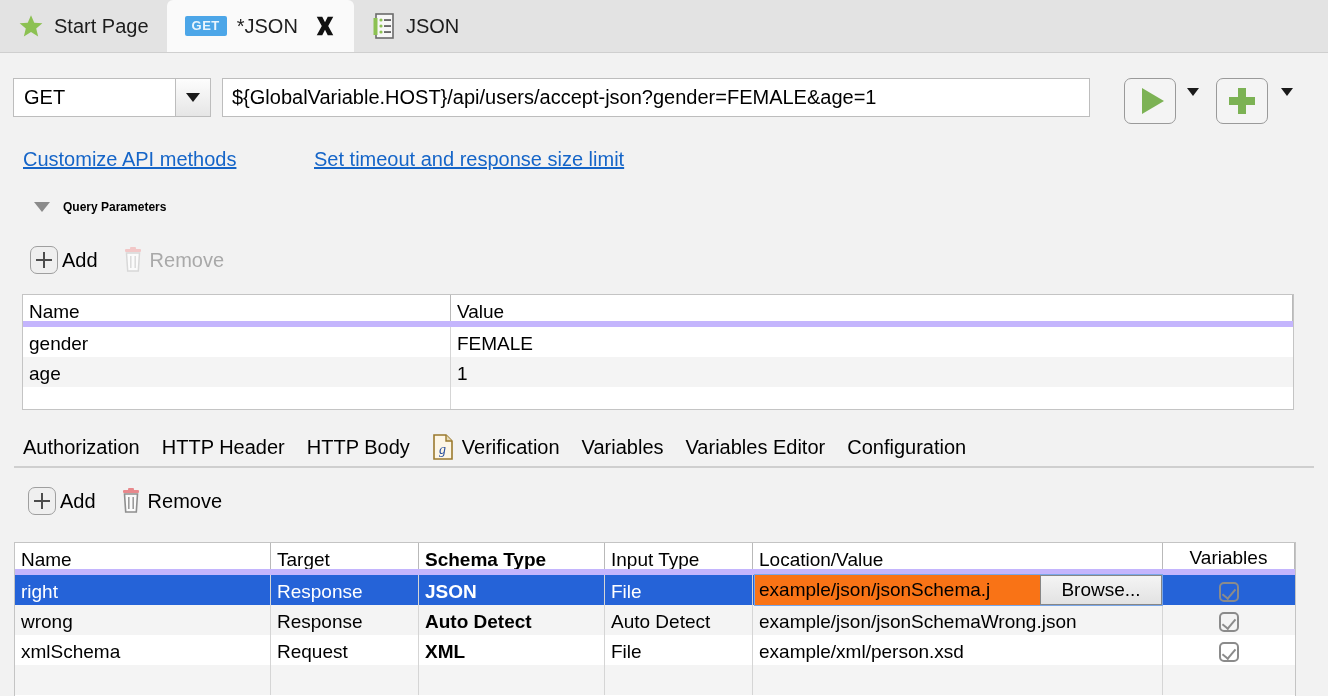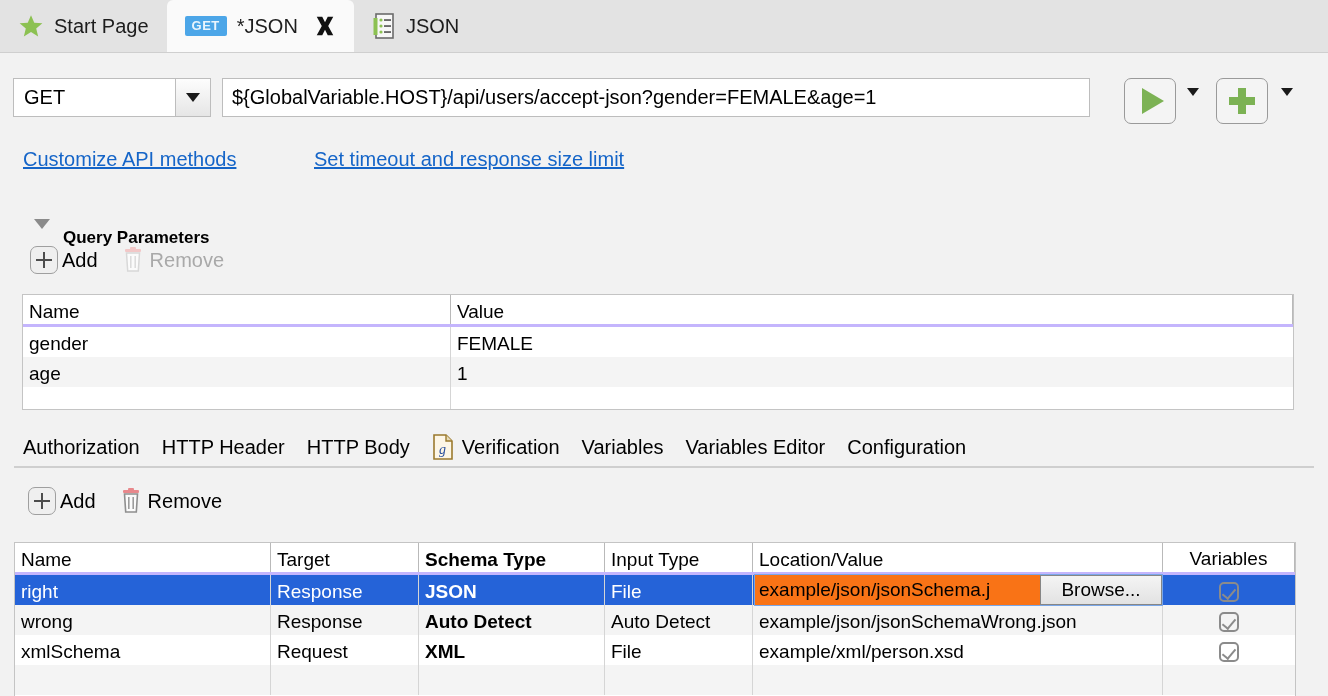--- a/index.html
+++ b/index.html
@@ -175,21 +175,21 @@
     display: flex; align-items: center; gap: 13px;
     padding-left: 34px;
   }
   .tri-collapse {
     width: 0; height: 0;
     border-left: 8px solid transparent;
     border-right: 8px solid transparent;
     border-top: 10px solid #8b8b8b;
     cursor: pointer;
   }
-  .qp-title { font-weight: bold; font-size: 17px; margin-top: 28px; }
+  .qp-title { font-weight: bold; font-size: 12px; }
 
   .toolbar { position: absolute; display: flex; align-items: center; }
   .toolbar .tb-item { display: flex; align-items: center; gap: 4px; margin-right: 22px; cursor: default; }
   .toolbar .tb-label { font-size: 20px; }
   .tb-label.disabled { color: #a9a9a9; }
   .add-box {
     width: 28px; height: 28px;
     border: 1px solid #9f9f9f;
     border-radius: 7px;
     background: #efefef;
@@ -211,21 +211,21 @@
     position: absolute;
     border: 1px solid #c4c4c4;
     box-sizing: border-box;
     background: #fff;
     overflow: hidden;
   }
   .tbl-qp { left: 22px; top: 294px; width: 1272px; height: 116px; }
   .tbl-val { left: 14px; top: 542px; width: 1282px; height: 154px; border-bottom: none; }
 
   .trow { display: flex; height: 30px; box-sizing: border-box; }
-  .trow.head { background: #fff; border-bottom: 3px solid #c4b5fd; height: 32px; }
+  .trow.head { background: #fff; border-bottom: 6px solid #c4b5fd; height: 32px; }
   .trow.alt { background: #f4f4f4; }
   .trow.selected { background: #2563d8; color: #fff; }
   .tcell {
     box-sizing: border-box;
     padding: 3px 0 0 6px;
     font-size: 19px;
     line-height: 27px;
     border-right: 1px solid #d5d5d5;
     white-space: nowrap;
     overflow: hidden;

